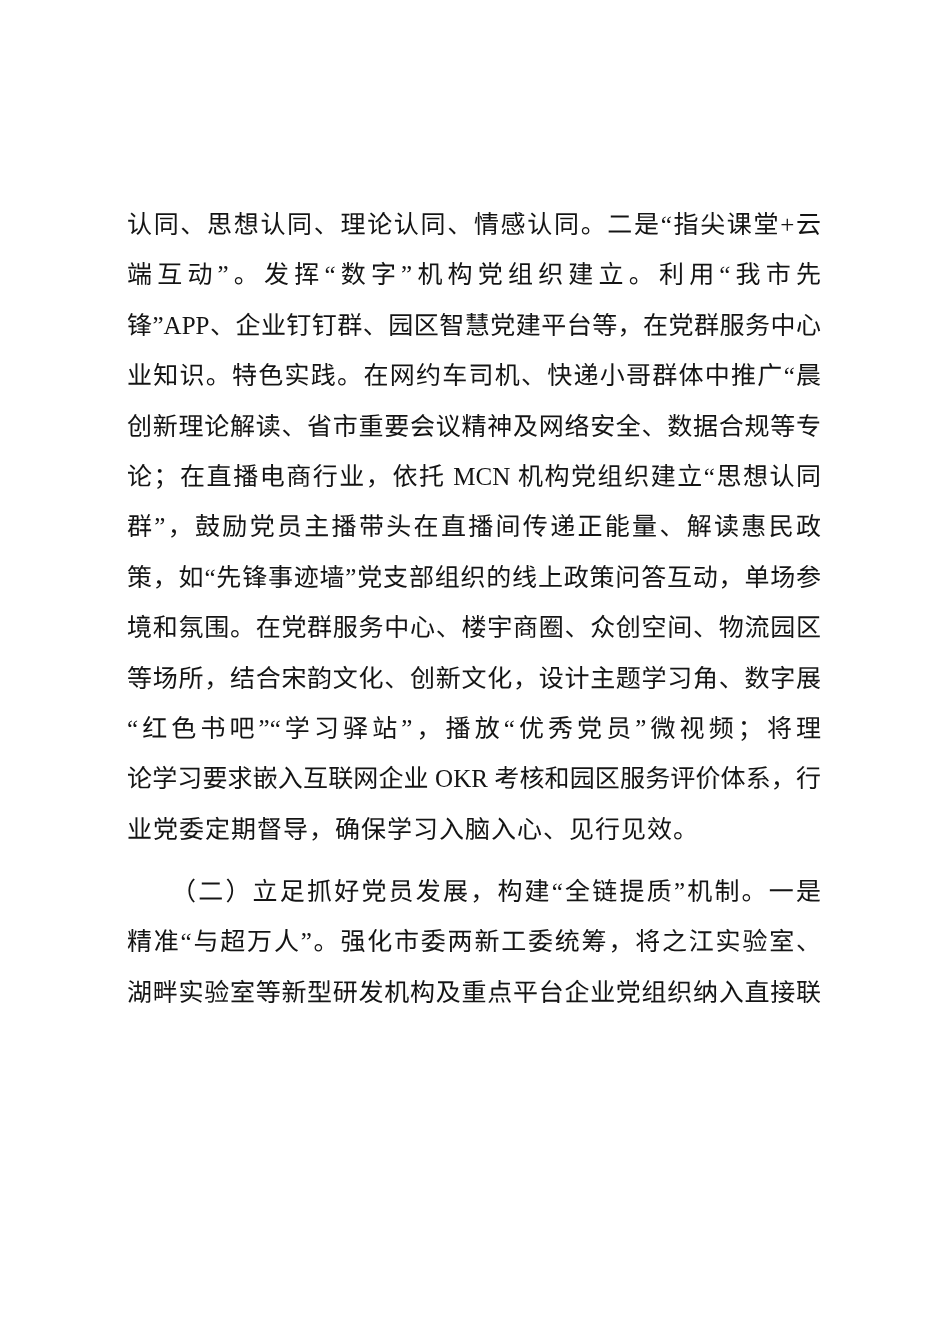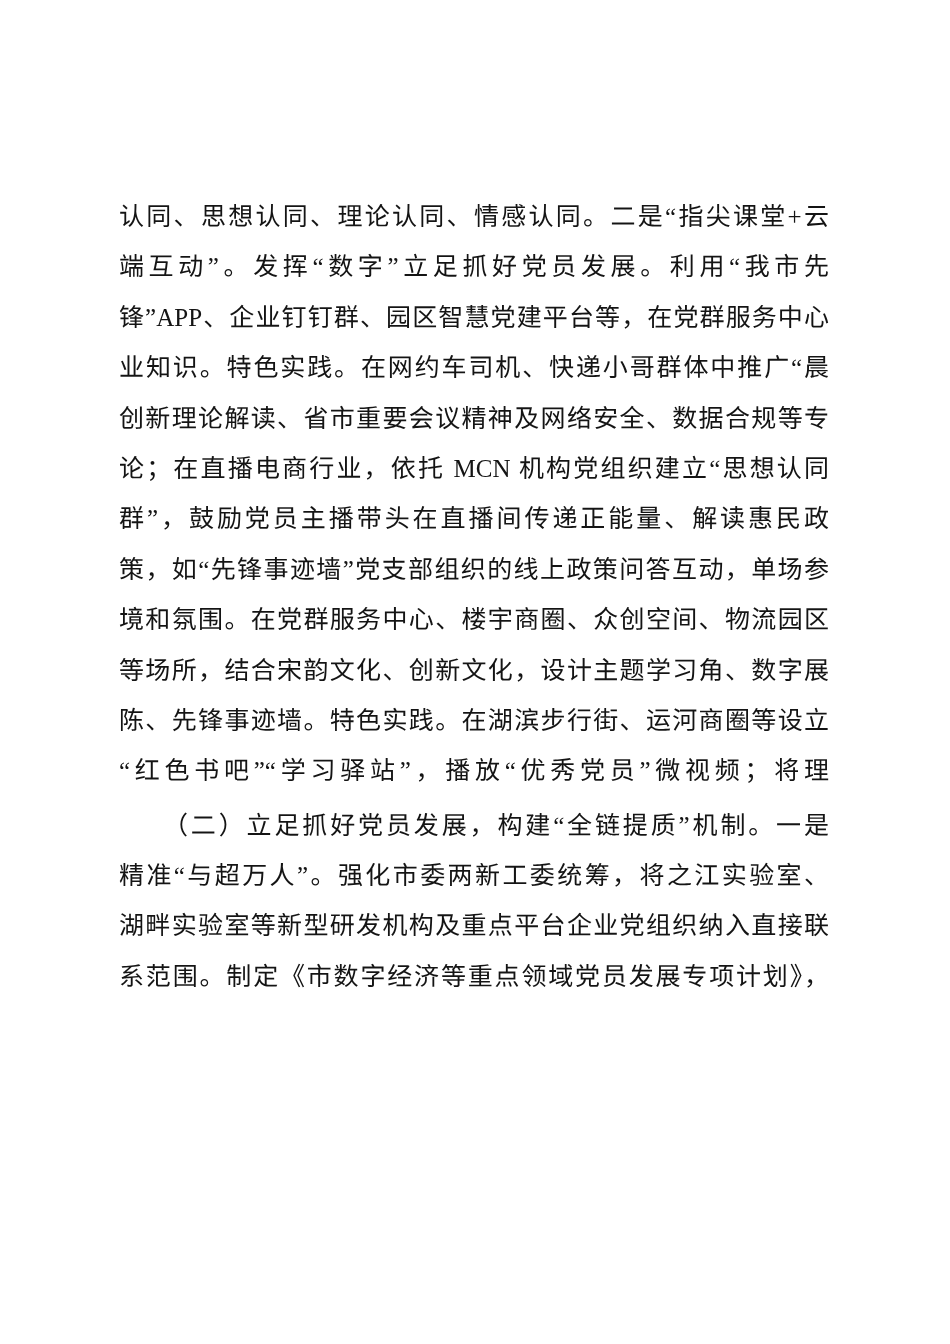--- a/index.html
+++ b/index.html
@@ -22,21 +22,21 @@
     position: absolute;
     left: 115px;
     top: 188px;
     width: 718px;
     color: #141414;
     font-family: "Liberation Serif", "DejaVu Serif", serif;
     font-size: 25px;
     font-weight: 400;
   }
   .paragraph {
-    margin: 4px;
+    margin: 12px;
     padding: 0;
   }
   .text-line {
     height: 50.4px;
     line-height: 50.4px;
     white-space: nowrap;
     letter-spacing: 1px;
   }
   .text-line.justify {
     white-space: normal;
@@ -48,32 +48,32 @@
     text-indent: 44px;
   }
 </style>
 </head>
 <body style="background: rgb(255, 255, 255);">
 
 <div class="doc-page">
   <div class="text-block" style="color: rgb(20, 20, 20);">
       <div class="paragraph">
         <div class="text-line justify">认同、思想认同、理论认同、情感认同。二是“指尖课堂+云</div>
-        <div class="text-line justify">端互动”。发挥“数字”立足抓好党员发展。利用“我市先</div>
+        <div class="text-line justify">端互动”。发挥“数字”机构党组织建立。利用“我市先</div>
         <div class="text-line justify">锋”APP、企业钉钉群、园区智慧党建平台等，在党群服务中心</div>
         <div class="text-line justify">业知识。特色实践。在网约车司机、快递小哥群体中推广“晨</div>
         <div class="text-line justify">创新理论解读、省市重要会议精神及网络安全、数据合规等专</div>
         <div class="text-line justify">论；在直播电商行业，依托 MCN 机构党组织建立“思想认同</div>
         <div class="text-line justify">群”，鼓励党员主播带头在直播间传递正能量、解读惠民政</div>
         <div class="text-line justify">策，如“先锋事迹墙”党支部组织的线上政策问答互动，单场参</div>
         <div class="text-line justify">境和氛围。在党群服务中心、楼宇商圈、众创空间、物流园区</div>
         <div class="text-line justify">等场所，结合宋韵文化、创新文化，设计主题学习角、数字展</div>
-        <div class="text-line justify">陈、先锋事迹墙。特色实践。在湖滨步行街、运河商圈等设立</div>
         <div class="text-line justify">“红色书吧”“学习驿站”，播放“优秀党员”微视频；将理</div>
+        <div class="text-line justify">论学习要求嵌入互联网企业 OKR 考核和园区服务评价体系，行</div>
+        <div class="text-line">业党委定期督导，确保学习入脑入心、见行见效。</div>
       </div>
       <div class="paragraph">
         <div class="text-line justify indent">（二）立足抓好党员发展，构建“全链提质”机制。一是</div>
         <div class="text-line justify">精准“与超万人”。强化市委两新工委统筹，将之江实验室、</div>
         <div class="text-line justify">湖畔实验室等新型研发机构及重点平台企业党组织纳入直接联</div>
-        <div class="text-line justify">系范围。制定《市数字经济等重点领域党员发展专项计划》，</div>
       </div>
     </div>
 </div>
 
 </body></html>

